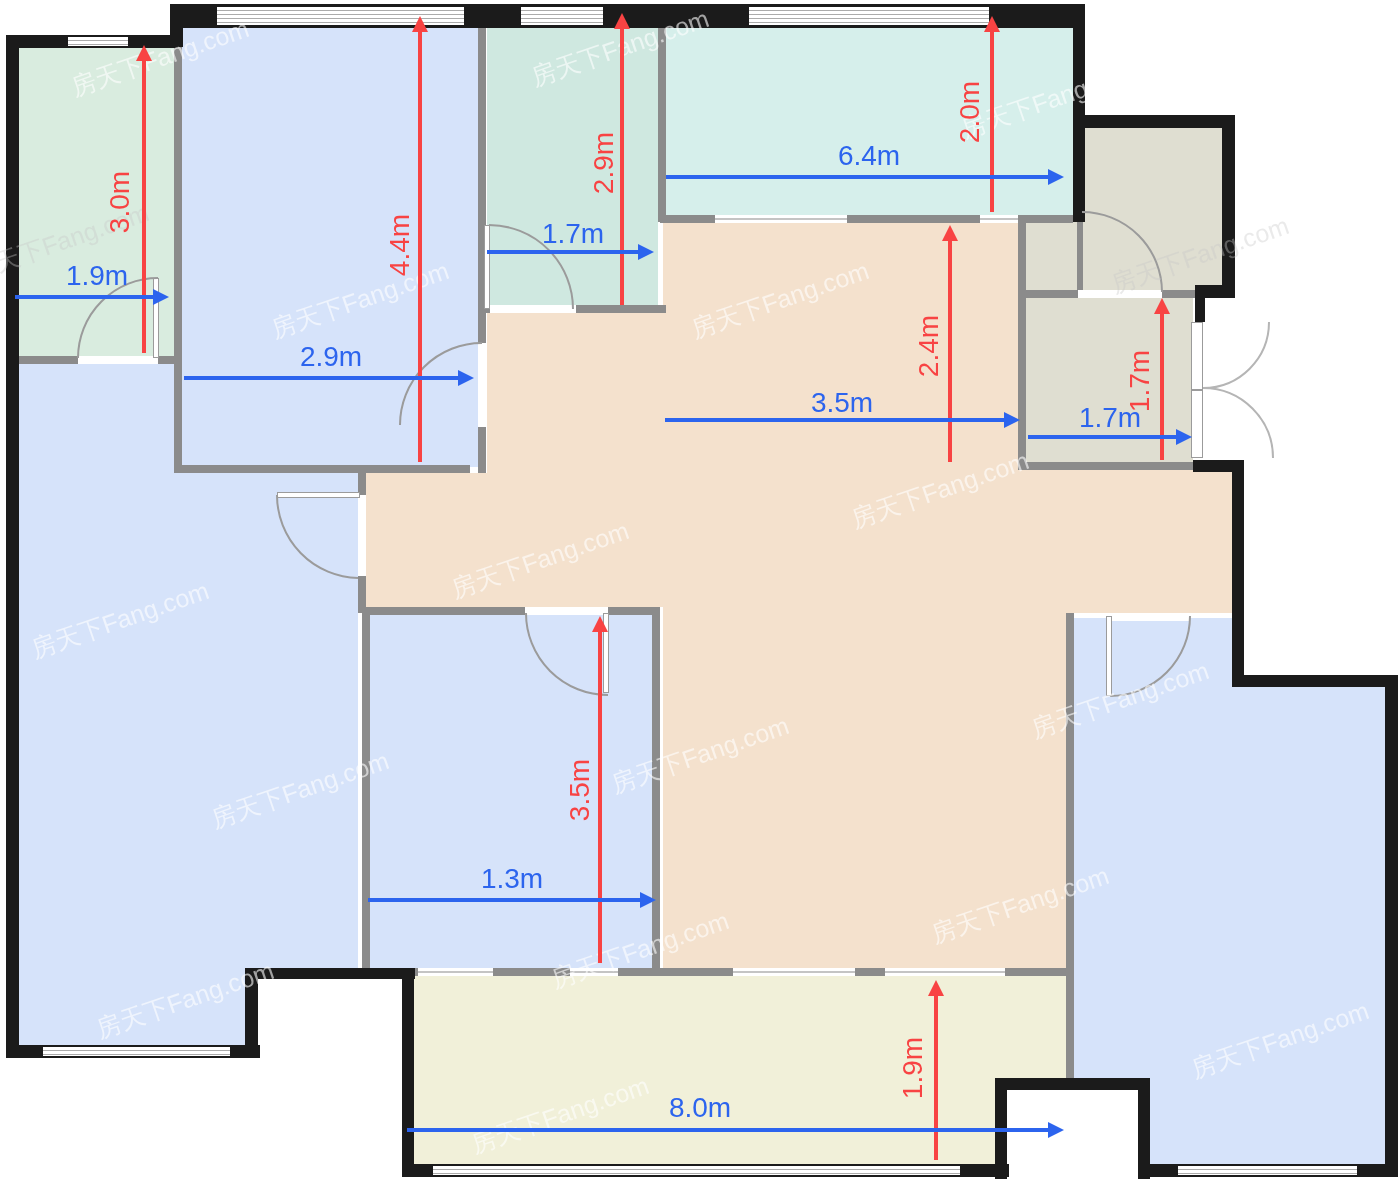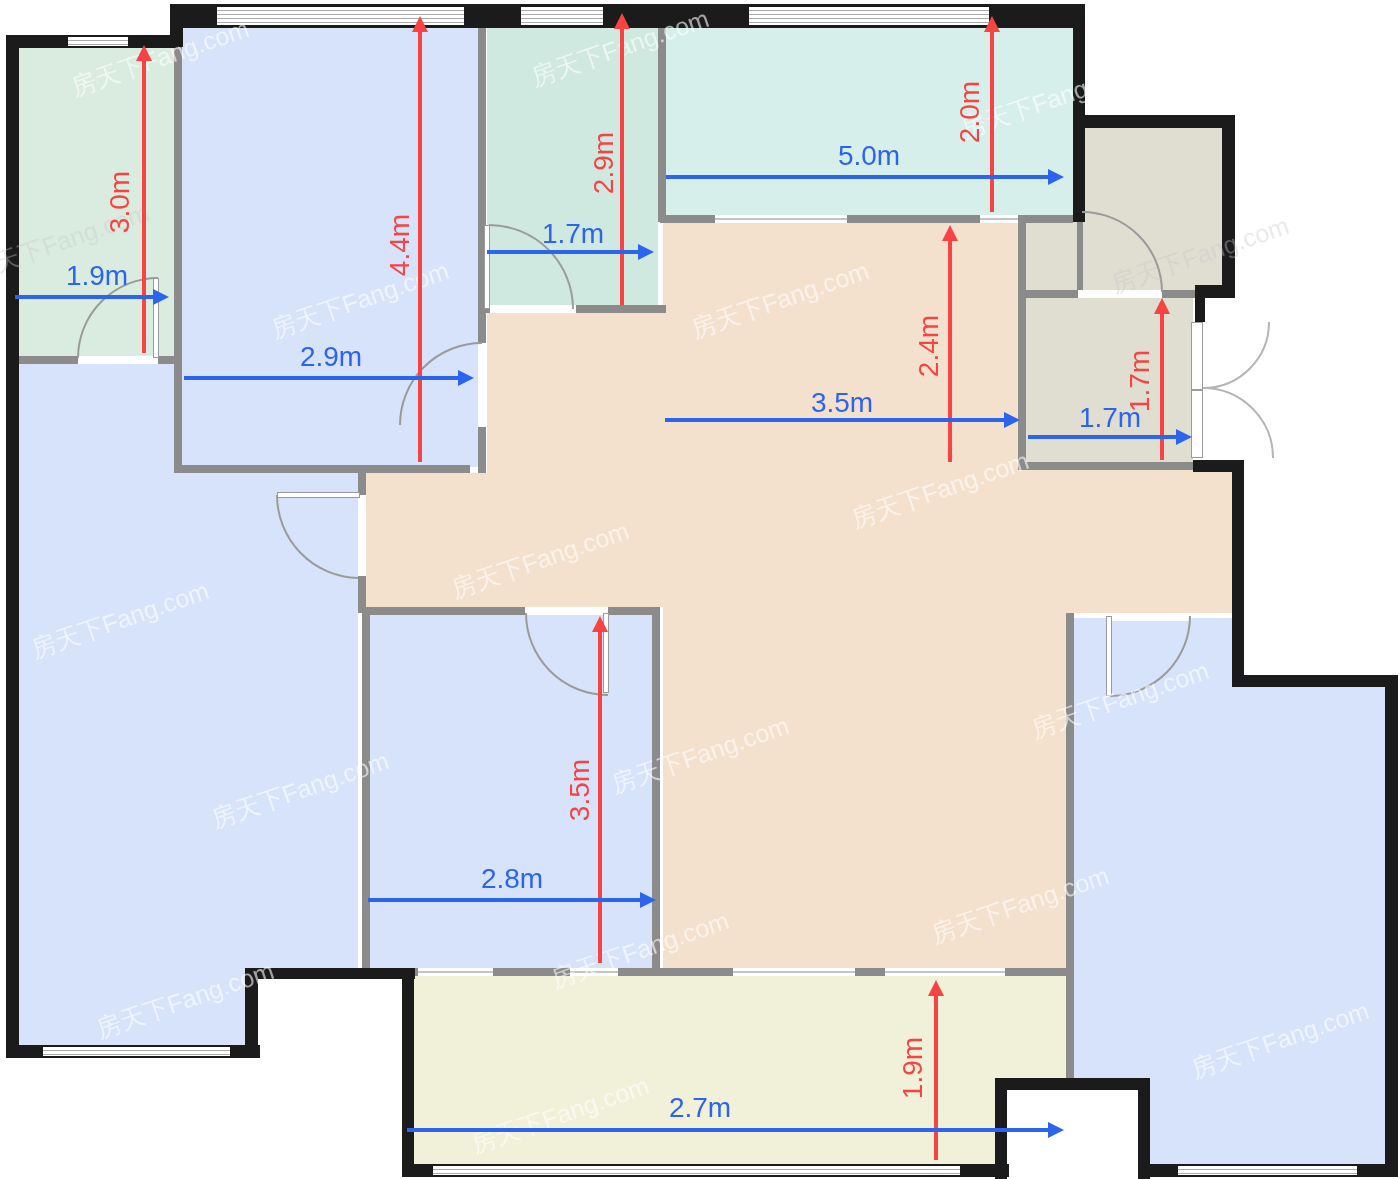--- a/index.html
+++ b/index.html
@@ -252,19 +252,19 @@
   <span class="dlab v" style="left:604px;top:163px">2.9m</span>
   <span class="dlab v" style="left:970px;top:112px">2.0m</span>
   <span class="dlab v" style="left:929px;top:346px">2.4m</span>
   <span class="dlab v" style="left:1140px;top:381px">1.7m</span>
   <span class="dlab v" style="left:580px;top:790px">3.5m</span>
   <span class="dlab v" style="left:913px;top:1068px">1.9m</span>
 
   <span class="dlab h" style="left:97px;top:276px">1.9m</span>
   <span class="dlab h" style="left:331px;top:357px">2.9m</span>
   <span class="dlab h" style="left:573px;top:234px">1.7m</span>
-  <span class="dlab h" style="left:869px;top:156px">5.0m</span>
+  <span class="dlab h" style="left:869px;top:156px">6.4m</span>
   <span class="dlab h" style="left:842px;top:403px">3.5m</span>
   <span class="dlab h" style="left:1110px;top:418px">1.7m</span>
-  <span class="dlab h" style="left:512px;top:879px">2.8m</span>
-  <span class="dlab h" style="left:700px;top:1108px">2.7m</span>
+  <span class="dlab h" style="left:512px;top:879px">1.3m</span>
+  <span class="dlab h" style="left:700px;top:1108px">8.0m</span>
 
 </div>
 
 </body></html>

